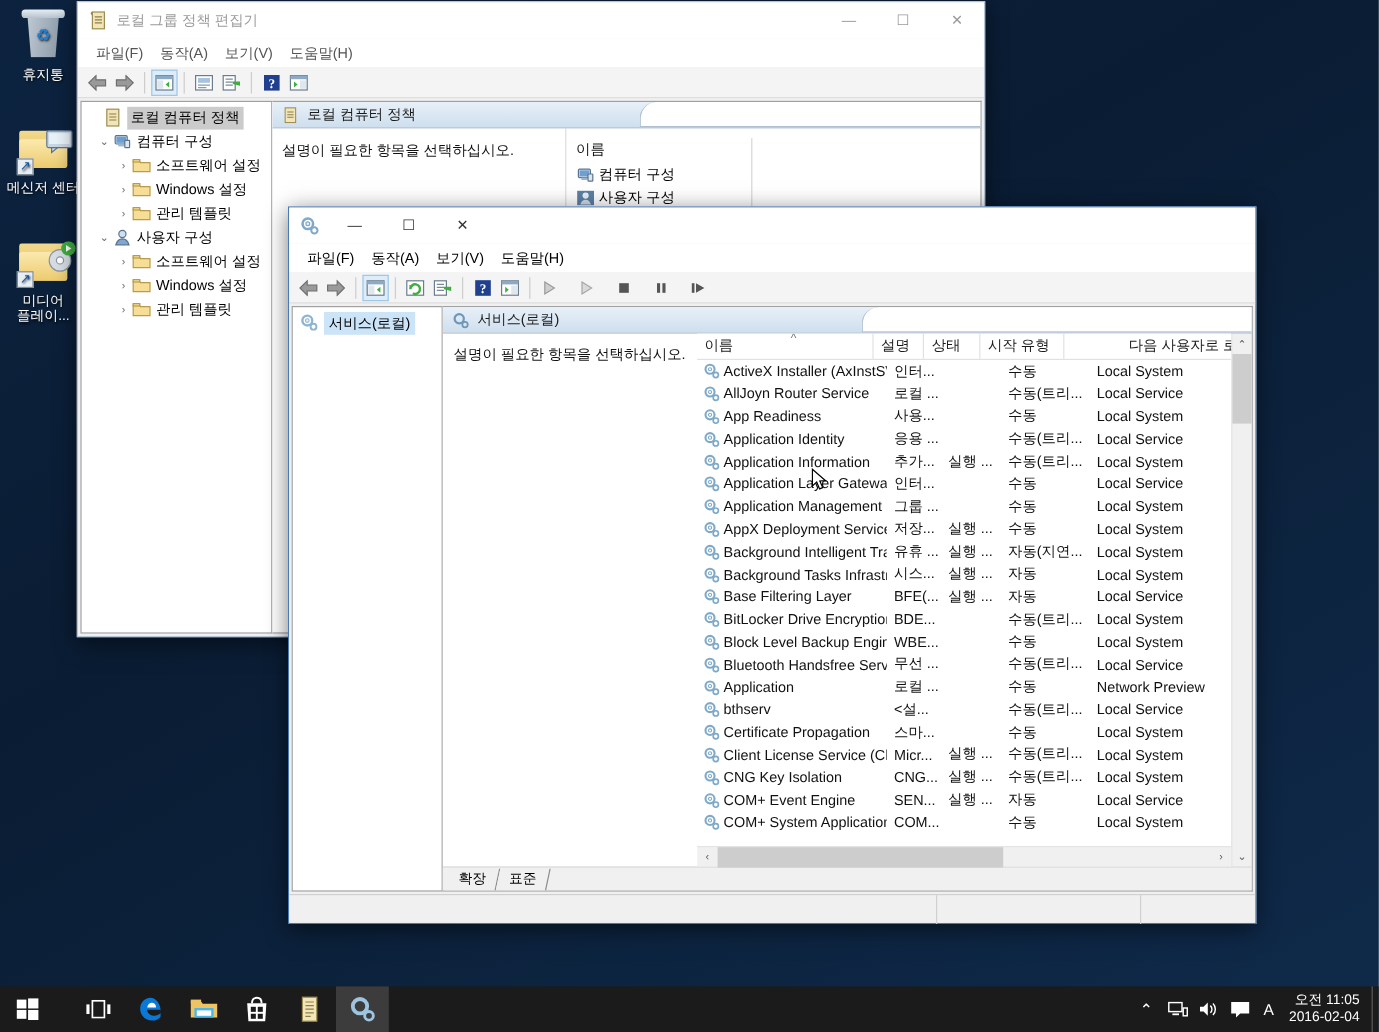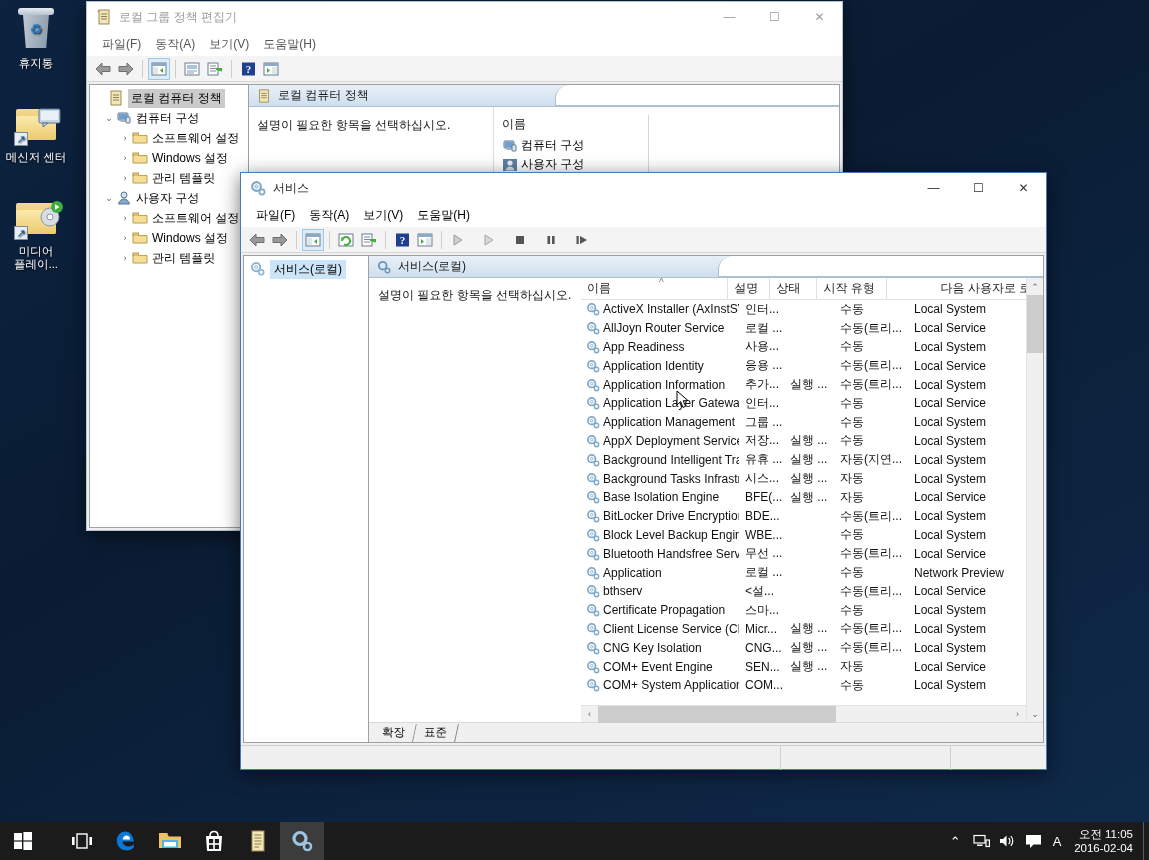--- a/index.html
+++ b/index.html
@@ -298,21 +298,21 @@
         </div>
       </div>
       <div class="shortcut-arrow">↗</div>
     </div>
     <div class="lbl">
       <span>미디어</span><br><span>플레이...</span>
     </div>
   </div>
 </div>
 
-<div class="win inactive" style="left:86px; top:1px; width:757px; height:530px;">
+<div class="win inactive" style="left:64px; top:1px; width:757px; height:530px;">
 
   <div class="titlebar">
     <span class="ticon">
       <svg width="16" height="16" viewBox="0 0 16 16">
         <rect x="3" y="1" width="10" height="14" fill="#f2e5b8" stroke="#9c8c50"></rect>
         <path d="M3 1 q-2 1 0 2.5" fill="none" stroke="#9c8c50"></path>
         <line x1="5" y1="5" x2="11" y2="5" stroke="#8d7f4c"></line>
         <line x1="5" y1="7.5" x2="11" y2="7.5" stroke="#8d7f4c"></line>
         <line x1="5" y1="10" x2="11" y2="10" stroke="#8d7f4c"></line>
       </svg>
@@ -539,21 +539,20 @@
 <div class="win" style="left:240px; top:172px; width:807px; height:598px;">
 
   <div class="titlebar">
     <span class="ticon">
       <svg width="16" height="16" viewBox="0 0 16 16">
         <circle cx="6.5" cy="6.5" r="4.4" fill="none" stroke="#7fa8c9" stroke-width="2.1"></circle>
         <circle cx="6.5" cy="6.5" r="1.6" fill="#e8f1f8" stroke="#7fa8c9"></circle>
         <circle cx="12" cy="12" r="2.6" fill="none" stroke="#7fa8c9" stroke-width="1.7"></circle>
       </svg>
     </span>
-    <span class="ttext">서비스</span>
     <div class="winbtns">
       <div class="winbtn">—</div>
       <div class="winbtn">☐</div>
       <div class="winbtn close">✕</div>
     </div>
   </div>
 
   <div class="menubar">
     <div class="menuitem">파일(F)</div>
     <div class="menuitem">동작(A)</div>
@@ -914,21 +913,21 @@
                   <span>Local System</span>
                 </div>
               </div>
               <div class="svc-row">
                 <div class="td name" style="width:158px">
                   <span class="svcico"><svg width="14" height="14" viewBox="0 0 16 16">
                       <circle cx="6.5" cy="6.5" r="4.3" fill="none" stroke="#7ea9c9" stroke-width="2"></circle>
                       <circle cx="6.5" cy="6.5" r="1.5" fill="#fff" stroke="#7ea9c9"></circle>
                       <circle cx="12" cy="12" r="2.5" fill="none" stroke="#7ea9c9" stroke-width="1.6"></circle>
                     </svg></span>
-                  <span>Base Isolation Engine</span>
+                  <span>Base Filtering Layer</span>
                 </div>
                 <div class="td" style="width:45px">
                   <span>BFE(...</span>
                 </div>
                 <div class="td" style="width:50px">
                   <span>실행 ...</span>
                 </div>
                 <div class="td" style="width:74px">
                   <span>자동</span>
                 </div>

